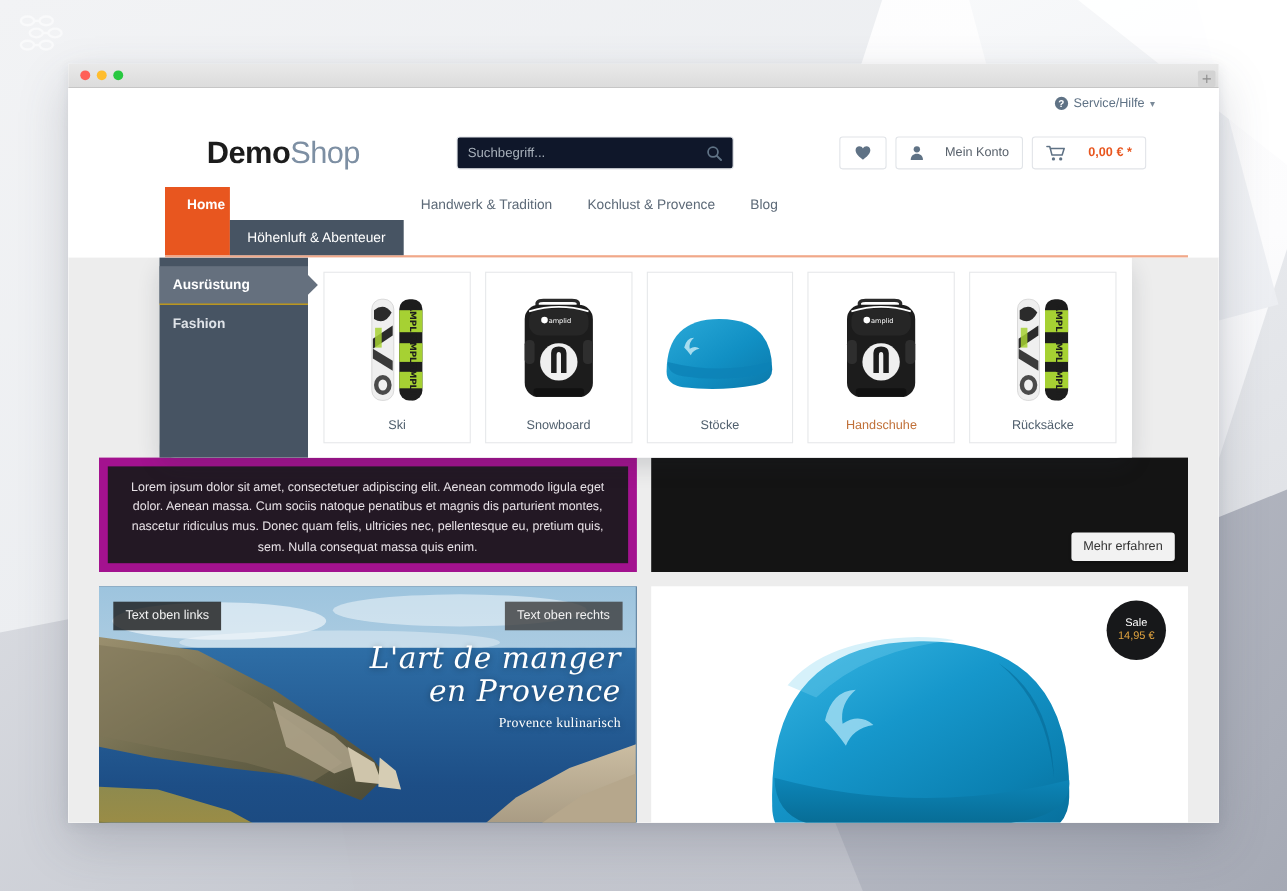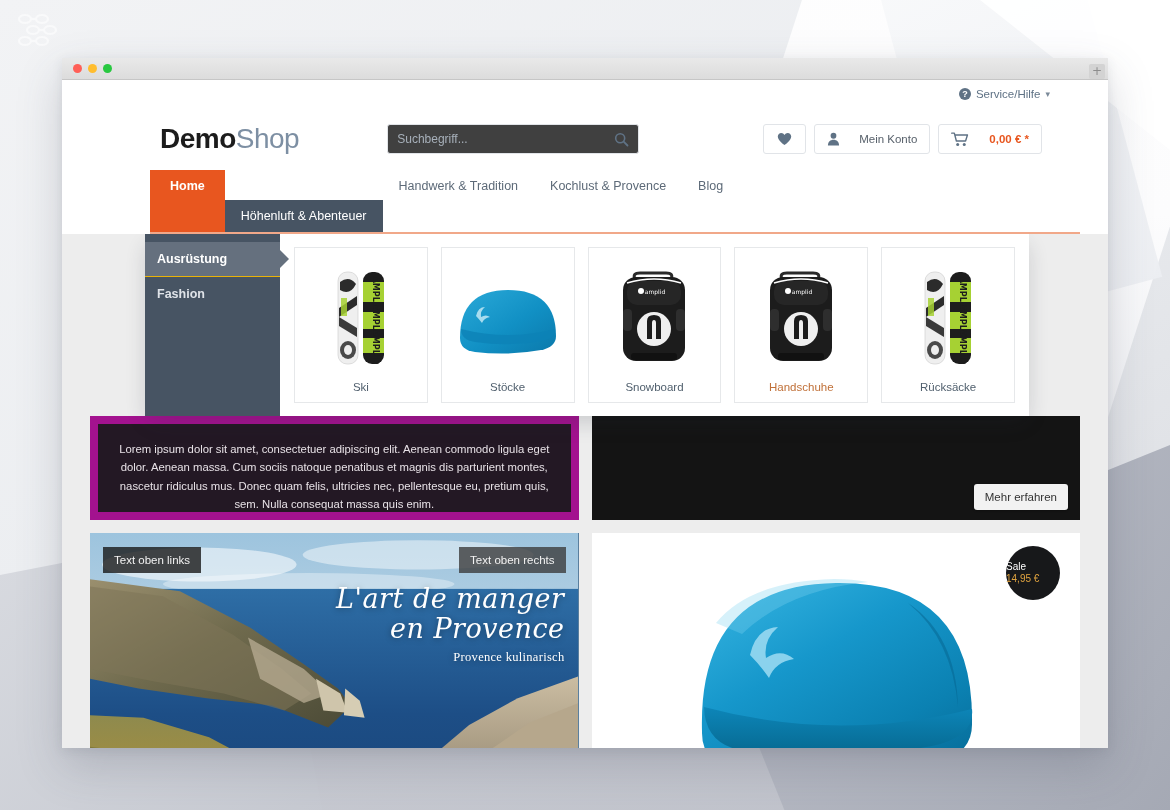--- a/index.html
+++ b/index.html
@@ -156,29 +156,29 @@
   #header-main {
     height: 62px;
     display: flex;
     align-items: center;
     padding: 0 28px;
   }
   #logo {
     font-size: 28px;
     letter-spacing: -.5px;
     white-space: nowrap;
-    margin-left: 40px;
+    margin-left: 68px;
   }
   #logo .demo { font-weight: bold; color: #1c1c1c; }
   #logo .shop { font-weight: normal; color: #7d8fa3; }
 
   #searchbox {
     margin-left: 88px;
     width: 252px; height: 30px;
-    background: #404040;
+    background: #0f172a;
     border: 1px solid #e1e4e8;
     border-radius: 3px;
     display: flex;
     align-items: center;
     padding: 0 9px;
   }
   #search-input {
     flex: 1;
     border: 0; outline: 0;
     background: transparent;
@@ -230,21 +230,21 @@
     font-size: 12.5px;
     color: #5d6a78;
     cursor: pointer;
     white-space: nowrap;
   }
   .navitem.home {
     background: #e8561f;
     color: #ffffff;
     font-weight: bold;
     padding-left: 20px;
-    padding-right: 20px;
+    padding-right: 4px;
   }
   .navitem.active {
     background: #475463;
     color: #ffffff;
     margin-top: 30px;
   }
 
   
   #page {
     background: #ededed;
@@ -336,22 +336,22 @@
 
   
   #purple-block {
     background: #a3128f;
     padding: 8px;
     height: 104px;
   }
   #purple-inner {
     background: #231824;
     height: 100%;
-    display: flex; align-items: flex-start; justify-content: center;
-    padding: 16px 16px;
+    display: flex; align-items: flex-end; justify-content: center;
+    padding: 5px 16px;
   }
   #purple-text {
     color: #e7e1e6;
     font-size: 11.3px;
     line-height: 1.62;
     text-align: center;
   }
 
   
   #black-block {
@@ -427,21 +427,21 @@
     transform: translate(-50%,-48%);
     width: 300px; height: 225px;
   }
   #sale-badge {
     position: absolute;
     right: 20px; top: 13px;
     width: 54px; height: 54px;
     border-radius: 50%;
     background: #17181a;
     display: flex; flex-direction: column;
-    justify-content: center;
+    align-items: center; justify-content: center;
     line-height: 1.25;
   }
   #sale-label { color: #ffffff; font-size: 10px; }
   #sale-price { color: #e0a33f; font-size: 10px; }
   #zum-artikel {
     position: absolute;
     right: 14px; bottom: 14px;
     background: #1a1a1a;
     color: #f0f0f0;
     font-size: 11.5px;
@@ -586,53 +586,53 @@
                   <text x="43" y="54" fill="#1d1d1d" font-size="8" font-family="DejaVu Sans" font-weight="bold" text-anchor="middle" transform="rotate(90 43 54)">AMPLID</text>
                   <text x="43" y="79" fill="#1d1d1d" font-size="8" font-family="DejaVu Sans" font-weight="bold" text-anchor="middle" transform="rotate(90 43 79)">AMPLID</text>
                 </g>
               </svg>
             </div>
             <div class="tile-label">Ski</div>
           </div>
 
           <div class="tile">
             <div class="tile-img">
-              <svg width="108" height="76" viewBox="0 0 108 76">
-                <defs>
-                  <linearGradient id="bg1" x1="0" y1="0" x2="1" y2="1">
-                    <stop offset="0%" stop-color="#2aa9d8"></stop>
-                    <stop offset="55%" stop-color="#1190c4"></stop>
-                    <stop offset="100%" stop-color="#0b79ab"></stop>
-                  </linearGradient>
-                </defs>
-                <path d="M6 58 q0 -48 48 -48 q48 0 48 46 q0 11 -15 14 q-33 6 -66 2 q-15 -2 -15 -14 Z" fill="url(#bg1)"></path>
-                <path d="M7 49 q47 12 94 0 q1 9 -13 12 q-33 6 -67 1 q-14 -2 -14 -13 Z" fill="#0c82b6" opacity=".8"></path>
-                <path d="M22 36 q2 -9 9 -9 q-5 4 -4 10 q5 -3 9 0 q-6 1 -8 6 q-3 -4 -6 -7 Z" fill="#bfe7f5" opacity=".85"></path>
-              </svg>
-            </div>
-            <div class="tile-label">Stöcke</div>
-          </div>
-
-          <div class="tile">
-            <div class="tile-img">
               <svg width="86" height="98" viewBox="0 0 86 98">
                 <path d="M24 10 q-3 -6 5 -6 h26 q8 0 5 6" fill="none" stroke="#2a2a2a" stroke-width="3"></path>
                 <rect x="12" y="8" width="62" height="84" rx="13" fill="#1c1c1c"></rect>
                 <rect x="16" y="12" width="54" height="24" rx="10" fill="#262626"></rect>
                 <path d="M16 14 q27 -8 54 0" fill="none" stroke="#ffffff" stroke-width="1.6"></path>
                 <circle cx="30" cy="22" r="3" fill="#ffffff"></circle>
                 <text x="44" y="25" fill="#ffffff" font-size="6" font-family="DejaVu Sans" text-anchor="middle">amplid</text>
                 <circle cx="43" cy="60" r="17" fill="#efefef"></circle>
                 <path d="M36 70 l0 -18 q0 -6 7 -6 q7 0 7 6 l0 18 l-5 0 l0 -16 q0 -3 -2 -3 q-2 0 -2 3 l0 16 Z" fill="#1c1c1c"></path>
                 <rect x="12" y="40" width="9" height="22" rx="4" fill="#2e2e2e"></rect>
                 <rect x="65" y="40" width="9" height="22" rx="4" fill="#2e2e2e"></rect>
                 <rect x="20" y="84" width="46" height="7" rx="3" fill="#111111"></rect>
               </svg>
             </div>
             <div class="tile-label">Snowboard</div>
+          </div>
+
+          <div class="tile">
+            <div class="tile-img">
+              <svg width="108" height="76" viewBox="0 0 108 76">
+                <defs>
+                  <linearGradient id="bg1" x1="0" y1="0" x2="1" y2="1">
+                    <stop offset="0%" stop-color="#2aa9d8"></stop>
+                    <stop offset="55%" stop-color="#1190c4"></stop>
+                    <stop offset="100%" stop-color="#0b79ab"></stop>
+                  </linearGradient>
+                </defs>
+                <path d="M6 58 q0 -48 48 -48 q48 0 48 46 q0 11 -15 14 q-33 6 -66 2 q-15 -2 -15 -14 Z" fill="url(#bg1)"></path>
+                <path d="M7 49 q47 12 94 0 q1 9 -13 12 q-33 6 -67 1 q-14 -2 -14 -13 Z" fill="#0c82b6" opacity=".8"></path>
+                <path d="M22 36 q2 -9 9 -9 q-5 4 -4 10 q5 -3 9 0 q-6 1 -8 6 q-3 -4 -6 -7 Z" fill="#bfe7f5" opacity=".85"></path>
+              </svg>
+            </div>
+            <div class="tile-label">Stöcke</div>
           </div>
 
           <div class="tile">
             <div class="tile-img">
               <svg width="86" height="98" viewBox="0 0 86 98">
                 <path d="M24 10 q-3 -6 5 -6 h26 q8 0 5 6" fill="none" stroke="#2a2a2a" stroke-width="3"></path>
                 <rect x="12" y="8" width="62" height="84" rx="13" fill="#1c1c1c"></rect>
                 <rect x="16" y="12" width="54" height="24" rx="10" fill="#262626"></rect>
                 <path d="M16 14 q27 -8 54 0" fill="none" stroke="#ffffff" stroke-width="1.6"></path>
                 <circle cx="30" cy="22" r="3" fill="#ffffff"></circle>

